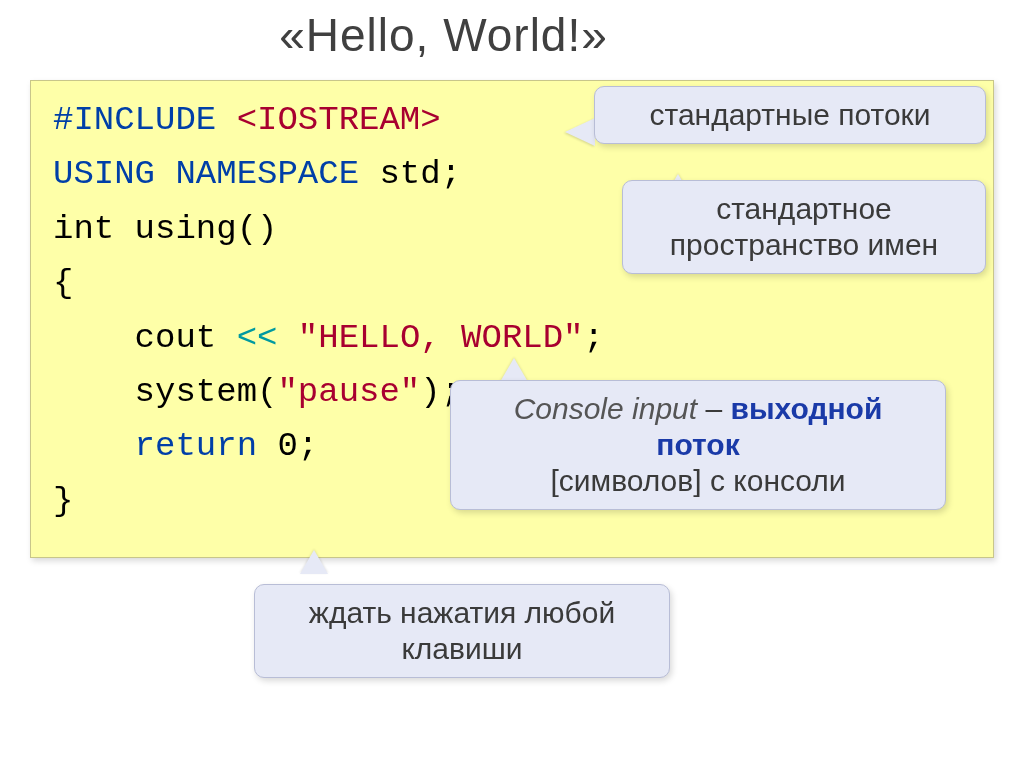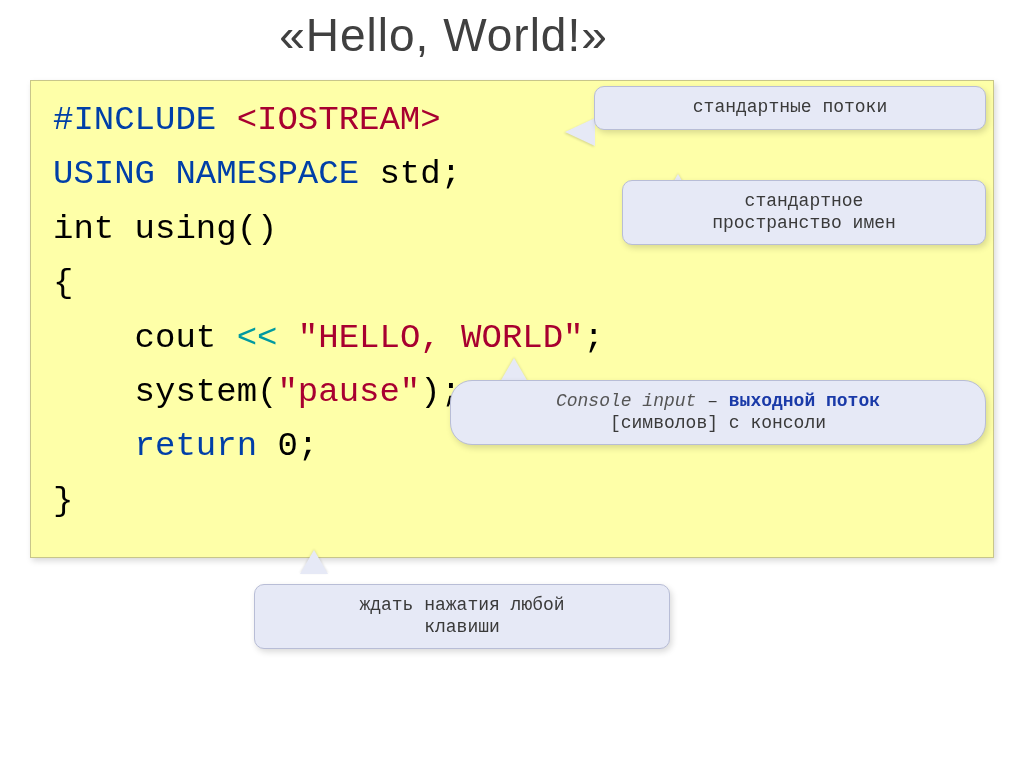--- a/index.html
+++ b/index.html
@@ -44,25 +44,24 @@
   .blue { color: #003fa8; }
   .red  { color: #a80030; }
   .teal { color: #0099a0; }
   .callout {
     position: absolute;
     background: #e6e9f6;
     border: 1px solid #b8bdd6;
     border-radius: 10px;
     box-shadow: 2px 3px 6px rgba(0,0,0,0.15);
     padding: 10px 22px;
-    font-size: 18px;
+    font-size: 30px;
     color: #3a3a3a;
     text-align: center;
     line-height: 1.2;
-    font-family: Liberation Mono, monospace;
   }
   .callout .it { font-style: italic; color: #555; }
   .callout .b  { font-weight: bold; color: #1a3aa8; }
   .pointer {
     position: absolute;
     width: 0; height: 0;
   }
   
   #c1 { top: 86px; left: 594px; width: 392px; }
   #p1 {
@@ -76,21 +75,21 @@
   #c2 { top: 180px; left: 622px; width: 364px; }
   #p2 {
     top: 196px; left: 664px;
     border-left: 14px solid transparent;
     border-right: 14px solid transparent;
     border-bottom: 24px solid #e6e9f6;
     margin-top: -22px;
     filter: drop-shadow(0 -1px 1px rgba(0,0,0,0.12));
   }
   
-  #c3 { top: 380px; left: 450px; width: 536px; border-radius: 22px; }
+  #c3 { top: 380px; left: 450px; width: 496px; }
   #p3 {
     top: 380px; left: 500px;
     border-left: 14px solid transparent;
     border-right: 14px solid transparent;
     border-bottom: 24px solid #e6e9f6;
     margin-top: -22px;
     filter: drop-shadow(0 -1px 1px rgba(0,0,0,0.12));
   }
   
   #c4 { top: 584px; left: 254px; width: 416px; }

